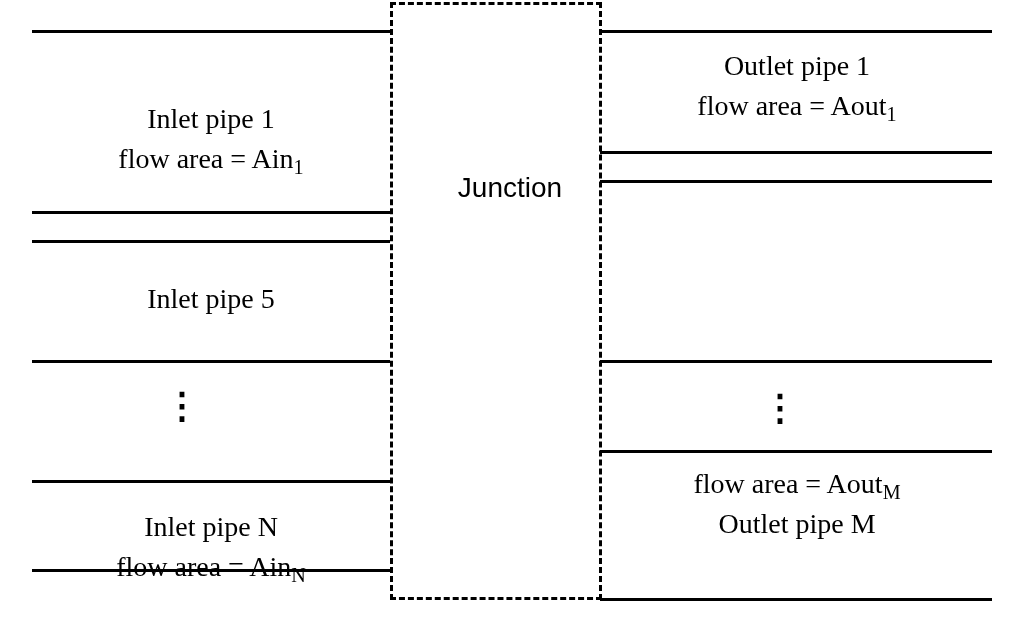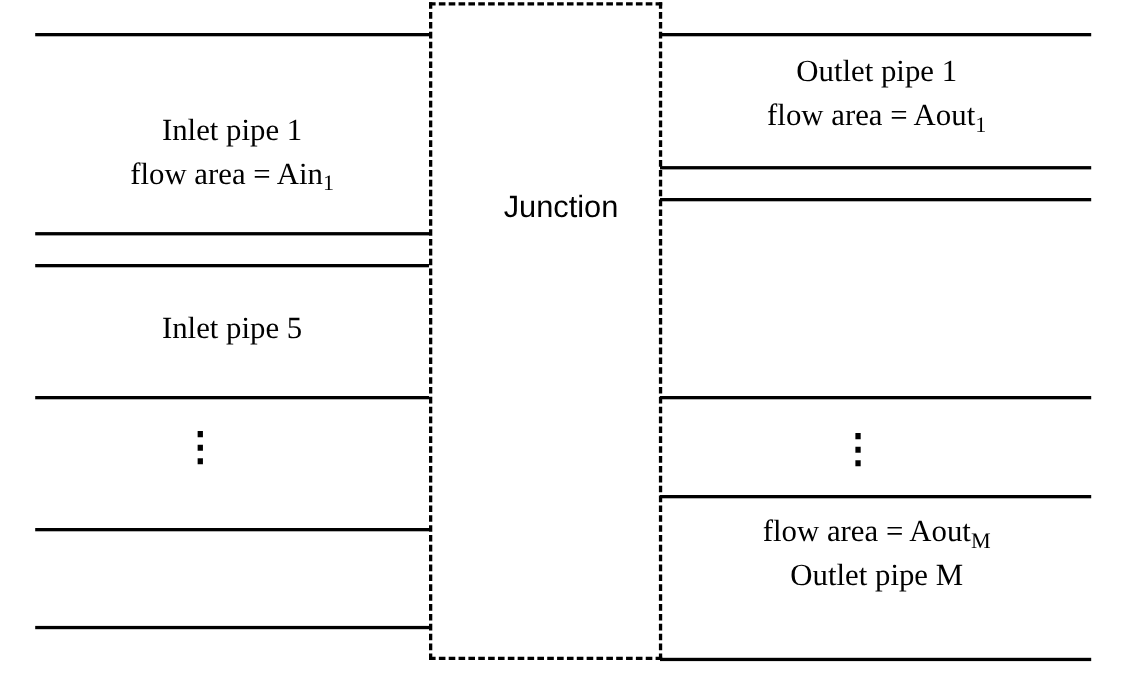--- a/index.html
+++ b/index.html
@@ -95,20 +95,24 @@
 
   <div class="pipe-label left" style="top:76px">
     <div>Inlet pipe 1</div>
     <div><span>flow area = Ain</span><sub>1</sub></div>
   </div>
 
   <div class="pipe-label left" style="top:256px">
     <div>Inlet pipe 5</div>
   </div>
 
+  <div class="pipe-label left" style="top:484px">
+    <div>Inlet pipe N</div>
+    <div><span>flow area = Ain</span><sub>N</sub></div>
+  </div>
 
   <div class="pipe-label right" style="top:46px">
     <div>Outlet pipe 1</div>
     <div><span>flow area = Aout</span><sub>1</sub></div>
   </div>
 
 
   <div class="pipe-label right" style="top:464px">
     <div><span>flow area = Aout</span><sub>M</sub></div>
     <div>Outlet pipe M</div>

